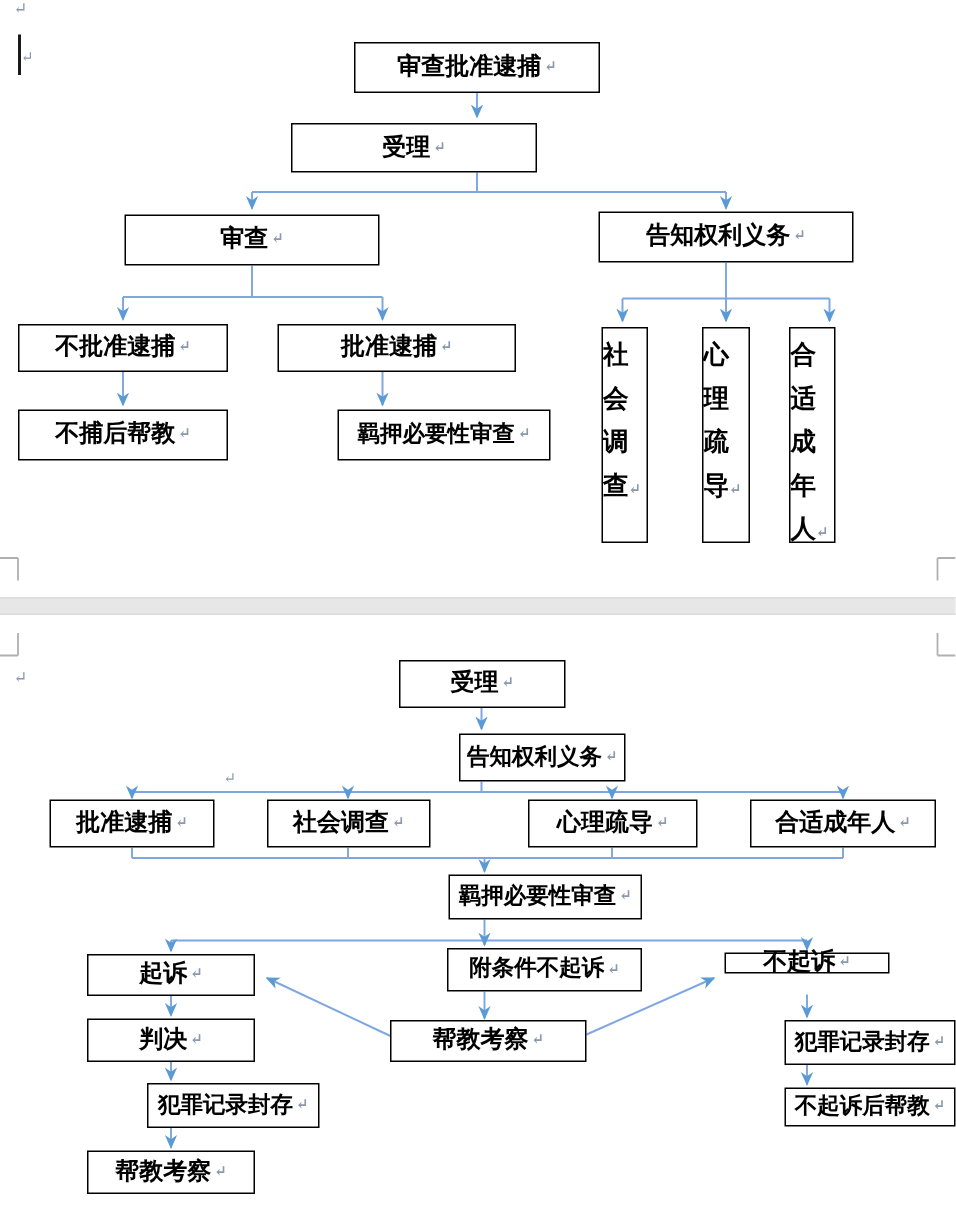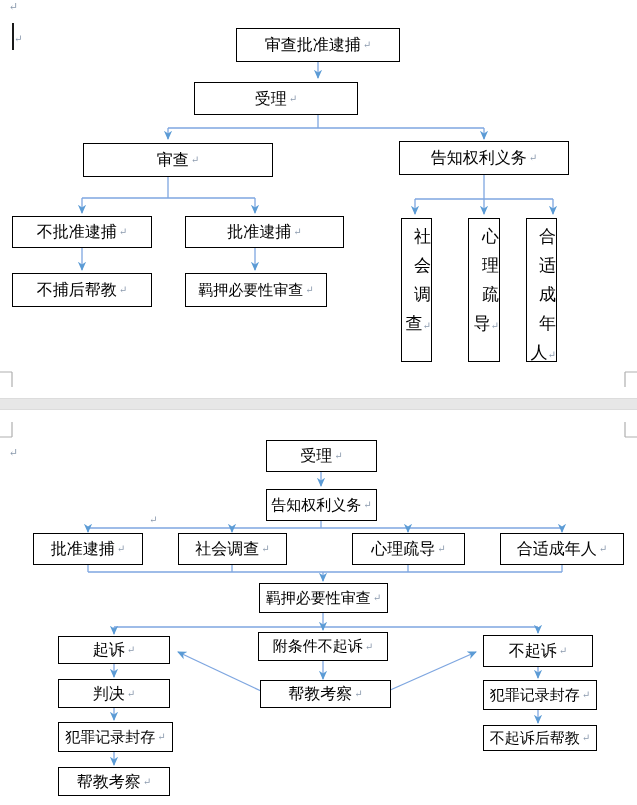--- a/index.html
+++ b/index.html
@@ -3,25 +3,25 @@
 <meta charset="utf-8">
 <style>
   html,body{margin:0;padding:0;}
   body{
     width:637px;height:805px;position:relative;background:#ffffff;overflow:hidden;
     font-family:"Liberation Serif","DejaVu Serif",serif;color:#000;
   }
   .box{
     position:absolute;border:1.5px solid #000;background:#fff;box-sizing:border-box;
     display:flex;align-items:center;justify-content:center;
-    font-size:16px;white-space:nowrap;line-height:1;
+    font-size:16px;white-space:nowrap;line-height:1;font-weight:bold;
   }
-  .box.sm{font-size:15px;}
+  .box.sm{font-size:15px;margin-left:40px;}
   .box.v{
-    display:block;white-space:normal;text-align:right;
+    display:block;white-space:normal;text-align:left;
     padding-top:3px;line-height:29px;font-size:17px;word-break:break-all;
   }
   .pm{font-size:10px;color:#8a99ad;margin-left:2px;line-height:1;}
   .box.v .pm{margin-left:0;}
   .float-pm{position:absolute;font-size:11px;color:#8a99ad;line-height:1;}
   .cursor{position:absolute;left:12px;top:23px;width:1.5px;height:27px;background:#1a1a1a;}
   .page-gap{position:absolute;left:0;top:398px;width:637px;height:12px;background:#e7e7e7;border-top:1px solid #dcdcdc;border-bottom:1px solid #dcdcdc;box-sizing:border-box;}
   svg.overlay{position:absolute;left:0;top:0;pointer-events:none;}
 </style>
 </head>
@@ -98,21 +98,21 @@
 <div class="page-gap"></div>
 
 <div class="box" style="left:236px;top:28px;width:164px;height:34px">
   <span>审查批准逮捕</span>
     <span class="pm">↵</span>
 </div>
 <div class="box" style="left:194px;top:82px;width:164px;height:33px">
   <span>受理</span>
     <span class="pm">↵</span>
 </div>
-<div class="box" style="left:83px;top:143px;width:190px;height:34px">
+<div class="box" style="left:83px;top:143px;width:170px;height:34px">
   <span>审查</span>
     <span class="pm">↵</span>
 </div>
 <div class="box" style="left:399px;top:141px;width:170px;height:34px">
   <span>告知权利义务</span>
     <span class="pm">↵</span>
 </div>
 <div class="box" style="left:12px;top:216px;width:140px;height:32px">
   <span>不批准逮捕</span>
     <span class="pm">↵</span>
@@ -168,21 +168,21 @@
     <span class="pm">↵</span>
 </div>
 <div class="box" style="left:58px;top:636px;width:112px;height:28px">
   <span>起诉</span>
     <span class="pm">↵</span>
 </div>
 <div class="box sm" style="left:258px;top:632px;width:130px;height:29px">
   <span>附条件不起诉</span>
     <span class="pm">↵</span>
 </div>
-<div class="box" style="left:483px;top:635px;width:110px;height:32px">
+<div class="box" style="left:483px;top:635px;width:110px;height:14px">
   <span>不起诉</span>
     <span class="pm">↵</span>
 </div>
 <div class="box" style="left:58px;top:679px;width:112px;height:29px">
   <span>判决</span>
     <span class="pm">↵</span>
 </div>
 <div class="box sm" style="left:58px;top:722px;width:115px;height:30px">
   <span>犯罪记录封存</span>
     <span class="pm">↵</span>

